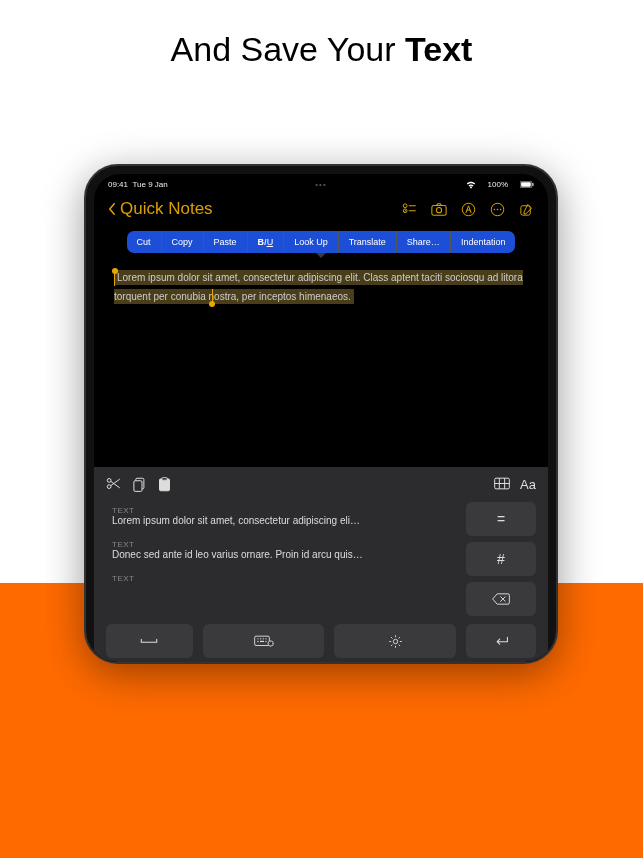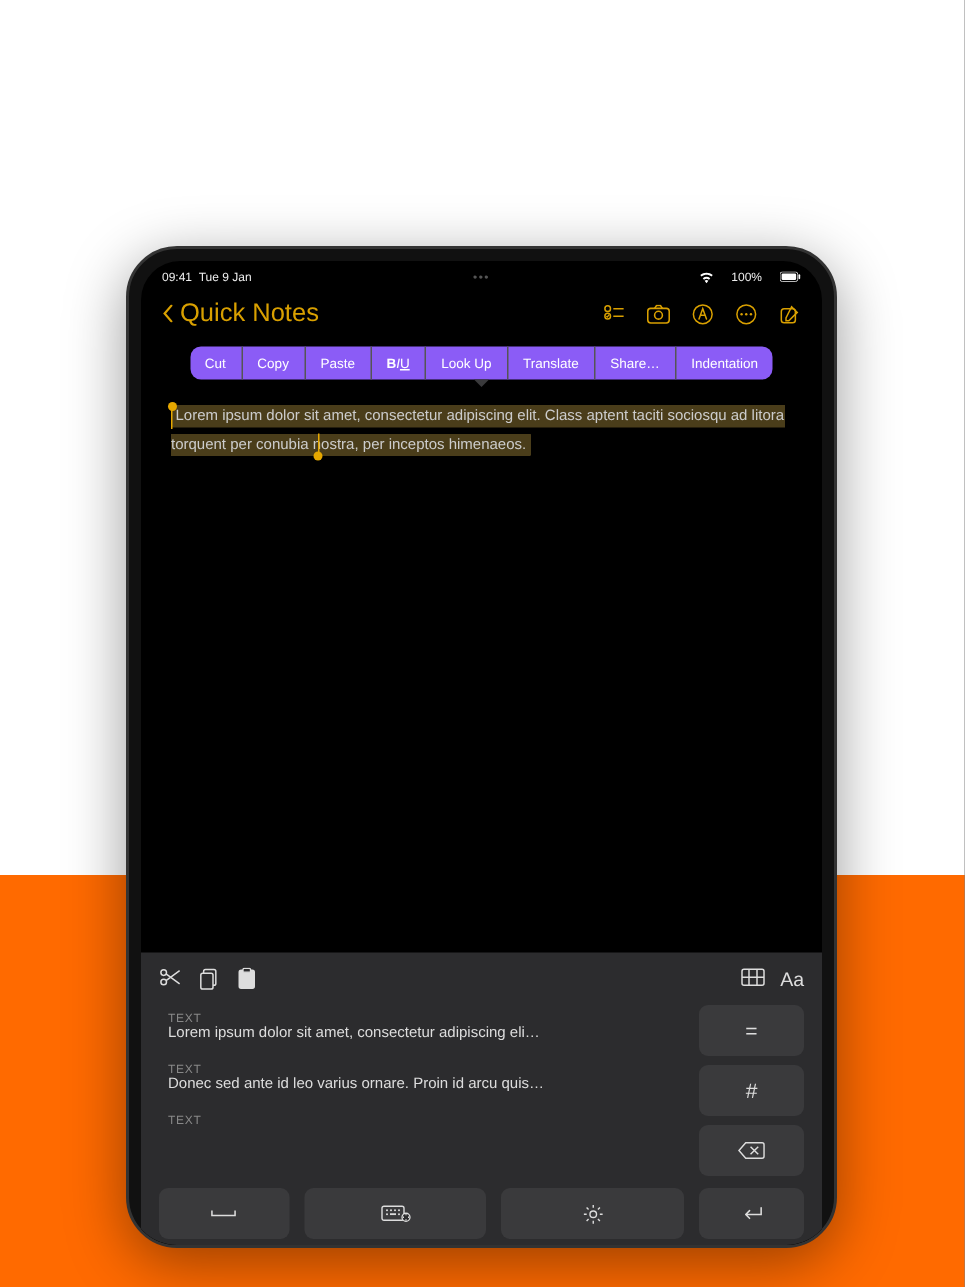--- a/index.html
+++ b/index.html
@@ -19,21 +19,21 @@
   }
   .headline .l1 { font-size: 34px; font-weight: 500; }
   .headline .l2 { font-size: 34px; font-weight: 500; }
   .headline .bold { font-weight: 800; }
 
   .ipad-frame {
     position: absolute;
     left: 84px;
     top: 164px;
     width: 474px;
-    height: 668px;
+    height: 500px;
     background: #111;
     border-radius: 34px;
     border: 2px solid #333;
     box-shadow: 0 10px 40px rgba(0,0,0,0.4);
     overflow: hidden;
   }
   .ipad-screen {
     position: absolute;
     left: 8px; right: 8px; top: 8px; bottom: 0;
     background: #000;
@@ -56,21 +56,21 @@
     display: flex;
     justify-content: space-between;
     align-items: center;
     padding: 8px 14px;
   }
   .nav-left { display: flex; align-items: center; color: #d9a000; font-size: 17px; gap: 4px;}
   .nav-right { display: flex; align-items: center; gap: 14px; }
   .nav-right .icon { color: #d9a000; }
   .context-menu {
     margin: 4px auto 6px;
-    background: #8b5cf6;
+    background: #1d4ed8;
     border-radius: 7px;
     display: flex;
     font-size: 9px;
     color: #fff;
     box-shadow: 0 4px 16px rgba(0,0,0,0.5);
     position: relative;
   }
   .context-menu::after {
     content: '';
     position: absolute;
@@ -157,20 +157,23 @@
     padding-bottom: 4px;
   }
   .bottom-keys .key { flex: 1; height: 34px; }
   .bottom-keys .spacer { flex: 1.4; }
   svg { display: block; }
 </style>
 </head>
 <body>
 
 <div class="headline">
+  <div class="l2">
+    <span>And Save Your </span><span class="bold">Text</span>
+  </div>
 </div>
 
 <div class="ipad-frame">
   <div class="ipad-screen">
 
     <div class="status-bar">
       <div>
         <span>09:41</span>&nbsp;&nbsp;<span>Tue 9 Jan</span>
       </div>
       <div class="dots">•••</div>

